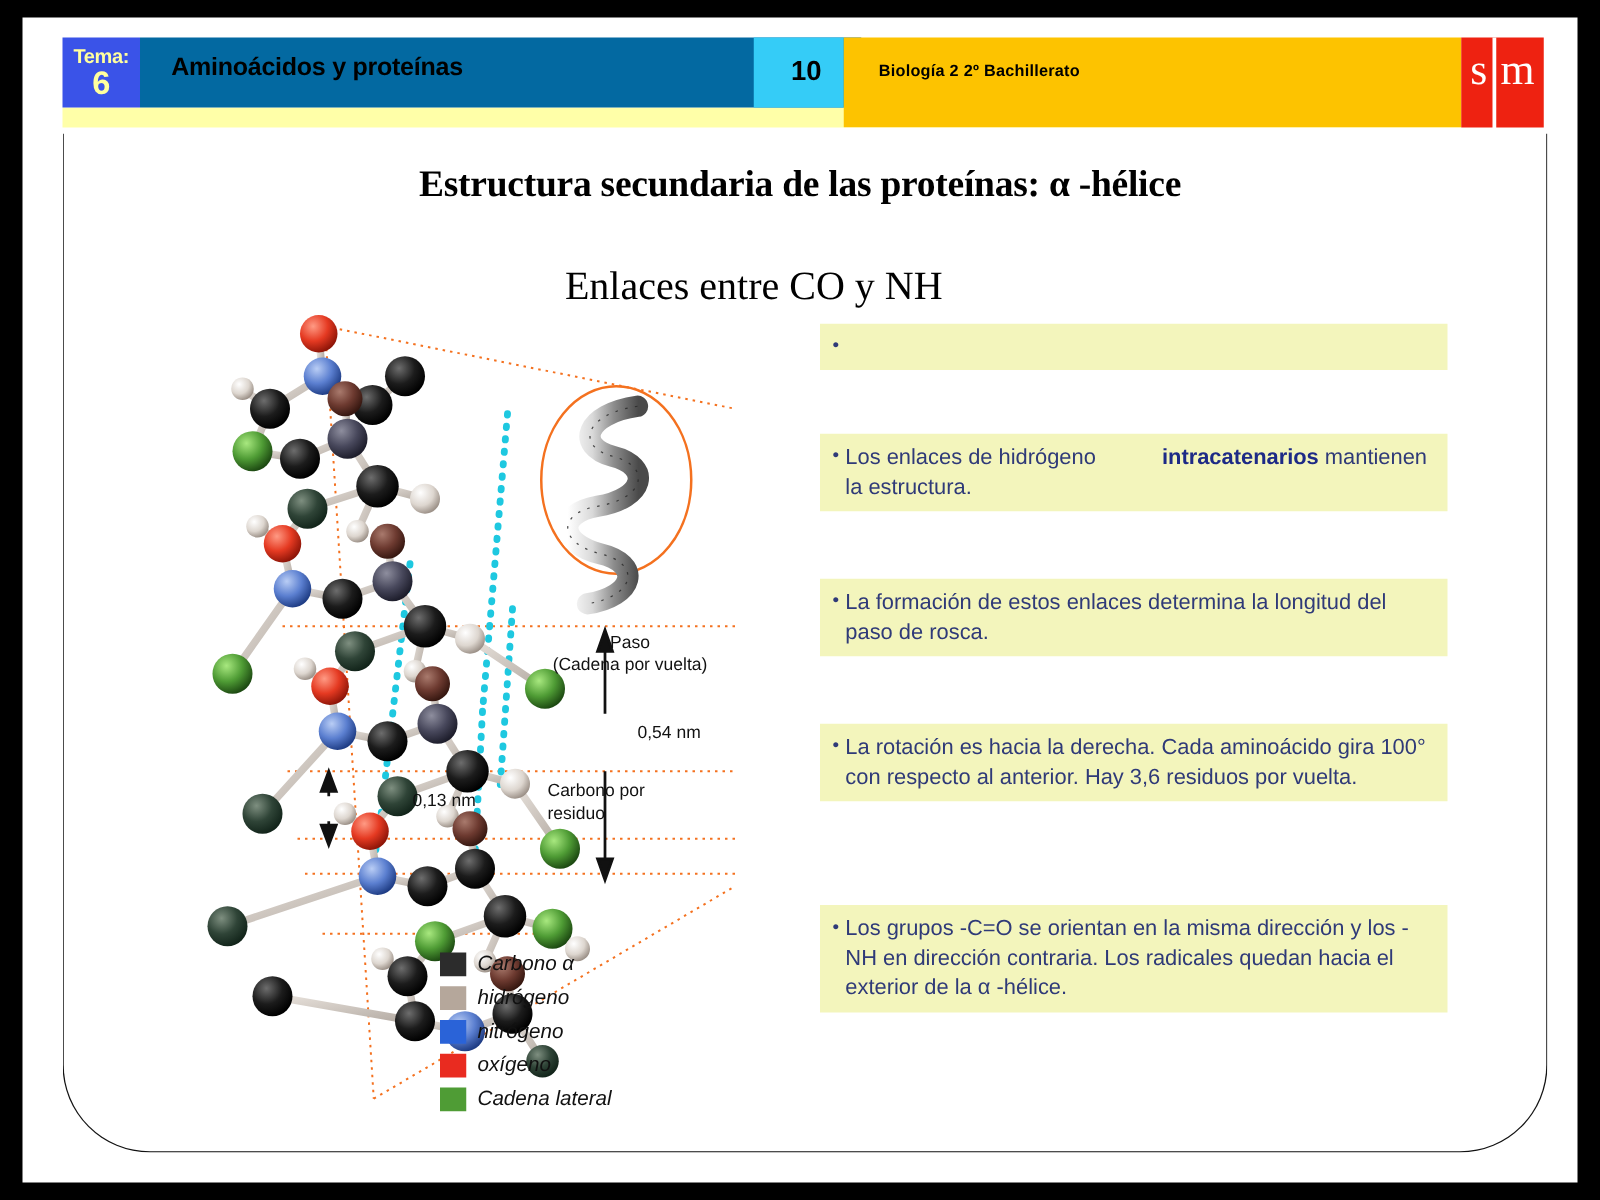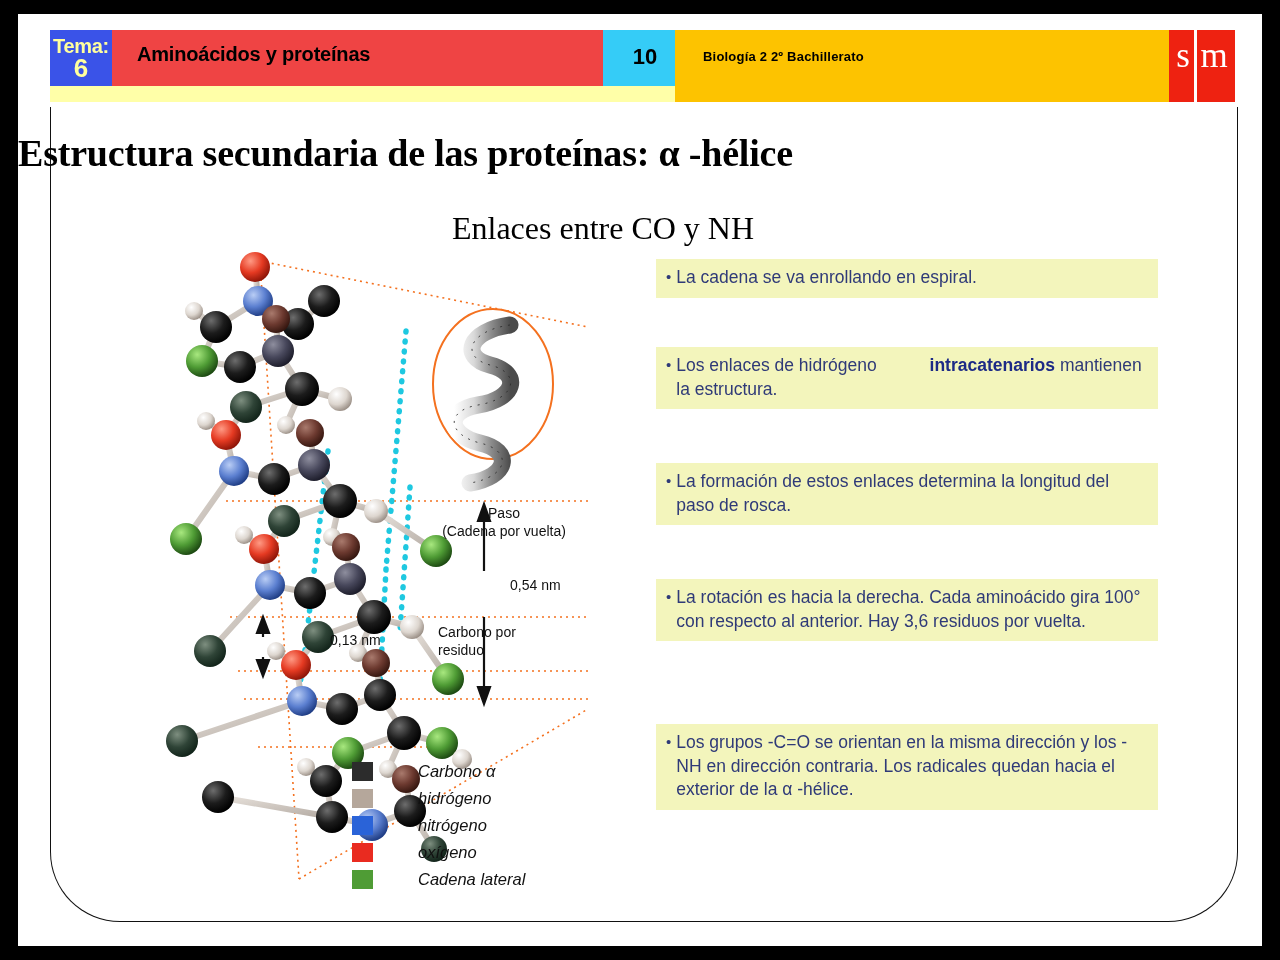--- a/index.html
+++ b/index.html
@@ -4,24 +4,24 @@
 <style>
   html,body{margin:0;padding:0;background:#000;}
   body{width:1280px;height:960px;overflow:hidden;font-family:"Liberation Sans",sans-serif;}
 
   #slide{position:absolute;left:18px;top:14px;width:1244px;height:932px;background:#fff;overflow:hidden;}
 
   
   #header{position:absolute;left:0;top:0;width:1244px;height:92px;}
   .tema-box{position:absolute;left:32px;top:16px;width:62px;height:56px;background:#3a53e8;
             display:flex;flex-direction:column;align-items:center;justify-content:center;line-height:1;}
-  .tema-word{font-size:20px;font-weight:bold;color:#ffff9e;letter-spacing:-0.3px;}
+  .tema-word{font-size:16px;font-weight:bold;color:#ffff9e;letter-spacing:-0.3px;}
   .tema-num{font-size:26px;font-weight:bold;color:#ffff9e;margin-top:-1px;}
 
-  .bar-green{position:absolute;left:94px;top:16px;width:577px;height:56px;background:#ef4444;}
+  .bar-green{position:absolute;left:94px;top:16px;width:577px;height:56px;background:#0369a1;}
   .bar-green span{position:absolute;left:25px;top:13px;font-size:20px;font-weight:bold;color:#000;letter-spacing:-0.2px;}
   .bar-cyan{position:absolute;left:585px;top:16px;width:72px;height:56px;background:#35ccf7;}
   .bar-cyan span{position:absolute;left:0;top:14px;width:84px;text-align:center;font-size:22px;font-weight:bold;color:#000;}
   .bar-gold{position:absolute;left:657px;top:16px;width:494px;height:72px;background:#fdc300;}
   .bar-gold span{position:absolute;left:28px;top:19px;font-size:13px;font-weight:bold;color:#000;letter-spacing:0.2px;}
 
   .bar-pale{position:absolute;left:32px;top:72px;width:1119px;height:18px;background:#ffffa8;}
 
   .sm-logo{position:absolute;left:1151px;top:16px;width:66px;height:74px;background:#ee2211;}
   .sm-logo .divider{position:absolute;left:25px;top:0;width:3px;height:74px;background:#fff;}
@@ -30,40 +30,40 @@
   .sm-logo .m{position:absolute;left:28px;top:8px;width:34px;text-align:center;font-family:"Liberation Serif",serif;
               font-size:35px;color:#fff;line-height:1;}
 
   
   #frame{position:absolute;left:32px;top:90px;width:1188px;height:818px;
          border:1.5px solid #111;border-top:none;
          border-bottom-left-radius:70px;border-bottom-right-radius:70px;box-sizing:border-box;}
   #frame .topgap{position:absolute;left:-2px;top:-2px;width:1190px;height:5px;background:#fff;}
 
   
-  #title{position:absolute;left:0;top:117px;width:1244px;text-align:left;
-         font-family:"Liberation Serif",serif;font-size:38px;font-weight:bold;color:#000;letter-spacing:-0.2px;}
+  #title{position:absolute;left:0;top:117px;width:1244px;text-align:center;
+         font-family:"Liberation Serif",serif;font-size:30px;font-weight:bold;color:#000;letter-spacing:-0.2px;}
   #subtitle{position:absolute;left:335px;top:196px;width:500px;text-align:center;
             font-family:"Liberation Serif",serif;font-size:32px;color:#000;}
 
   
   .panel{position:absolute;background:#f3f5bc;color:#2f3a78;font-size:17.5px;line-height:1.35;
          padding:7px 12px 8px 10px;box-sizing:border-box;}
   .panel .li{display:flex;}
   .panel .bullet{color:#2f3a78;margin-right:5px;font-size:15px;line-height:1.45;}
   .panel b{color:#1d2a86;padding-left:48px;}
 
   
   #figure{position:absolute;left:100px;top:225px;width:520px;height:660px;}
   svg{display:block;overflow:visible;}
 
   .measlbl{position:absolute;font-size:14px;color:#111;font-family:"Liberation Sans",sans-serif;line-height:1.25;}
 
   .legend{position:absolute;left:334px;top:744px;}
-  .legrow{display:flex;align-items:center;height:27px;gap:36px;}
+  .legrow{display:flex;align-items:center;height:27px;}
   .swatch{width:21px;height:19px;margin-right:9px;}
   .legtxt{font-size:16.5px;font-style:italic;color:#111;}
 </style>
 </head>
 <body>
 
 <div id="slide">
 
   <div id="header">
     <div class="bar-pale"></div>
@@ -95,21 +95,20 @@
   <div id="frame">
       <div class="topgap"></div>
     </div>
 
   <div id="title">Estructura secundaria de las proteínas: α -hélice</div>
   <div id="subtitle">Enlaces entre CO y NH</div>
 
   <div class="panel" style="left:638px;top:245px;width:502px;">
     <div class="li">
         <span class="bullet">•</span>
-      <span>La cadena se va enrollando en espiral.</span>
       </div>
   </div>
 
   <div class="panel" style="left:638px;top:333px;width:502px;">
     <div class="li">
         <span class="bullet">•</span>
       <span><span>Los enlaces de hidrógeno </span><b>intracatenarios</b><span> mantienen la estructura.</span></span>
       </div>
   </div>
 

